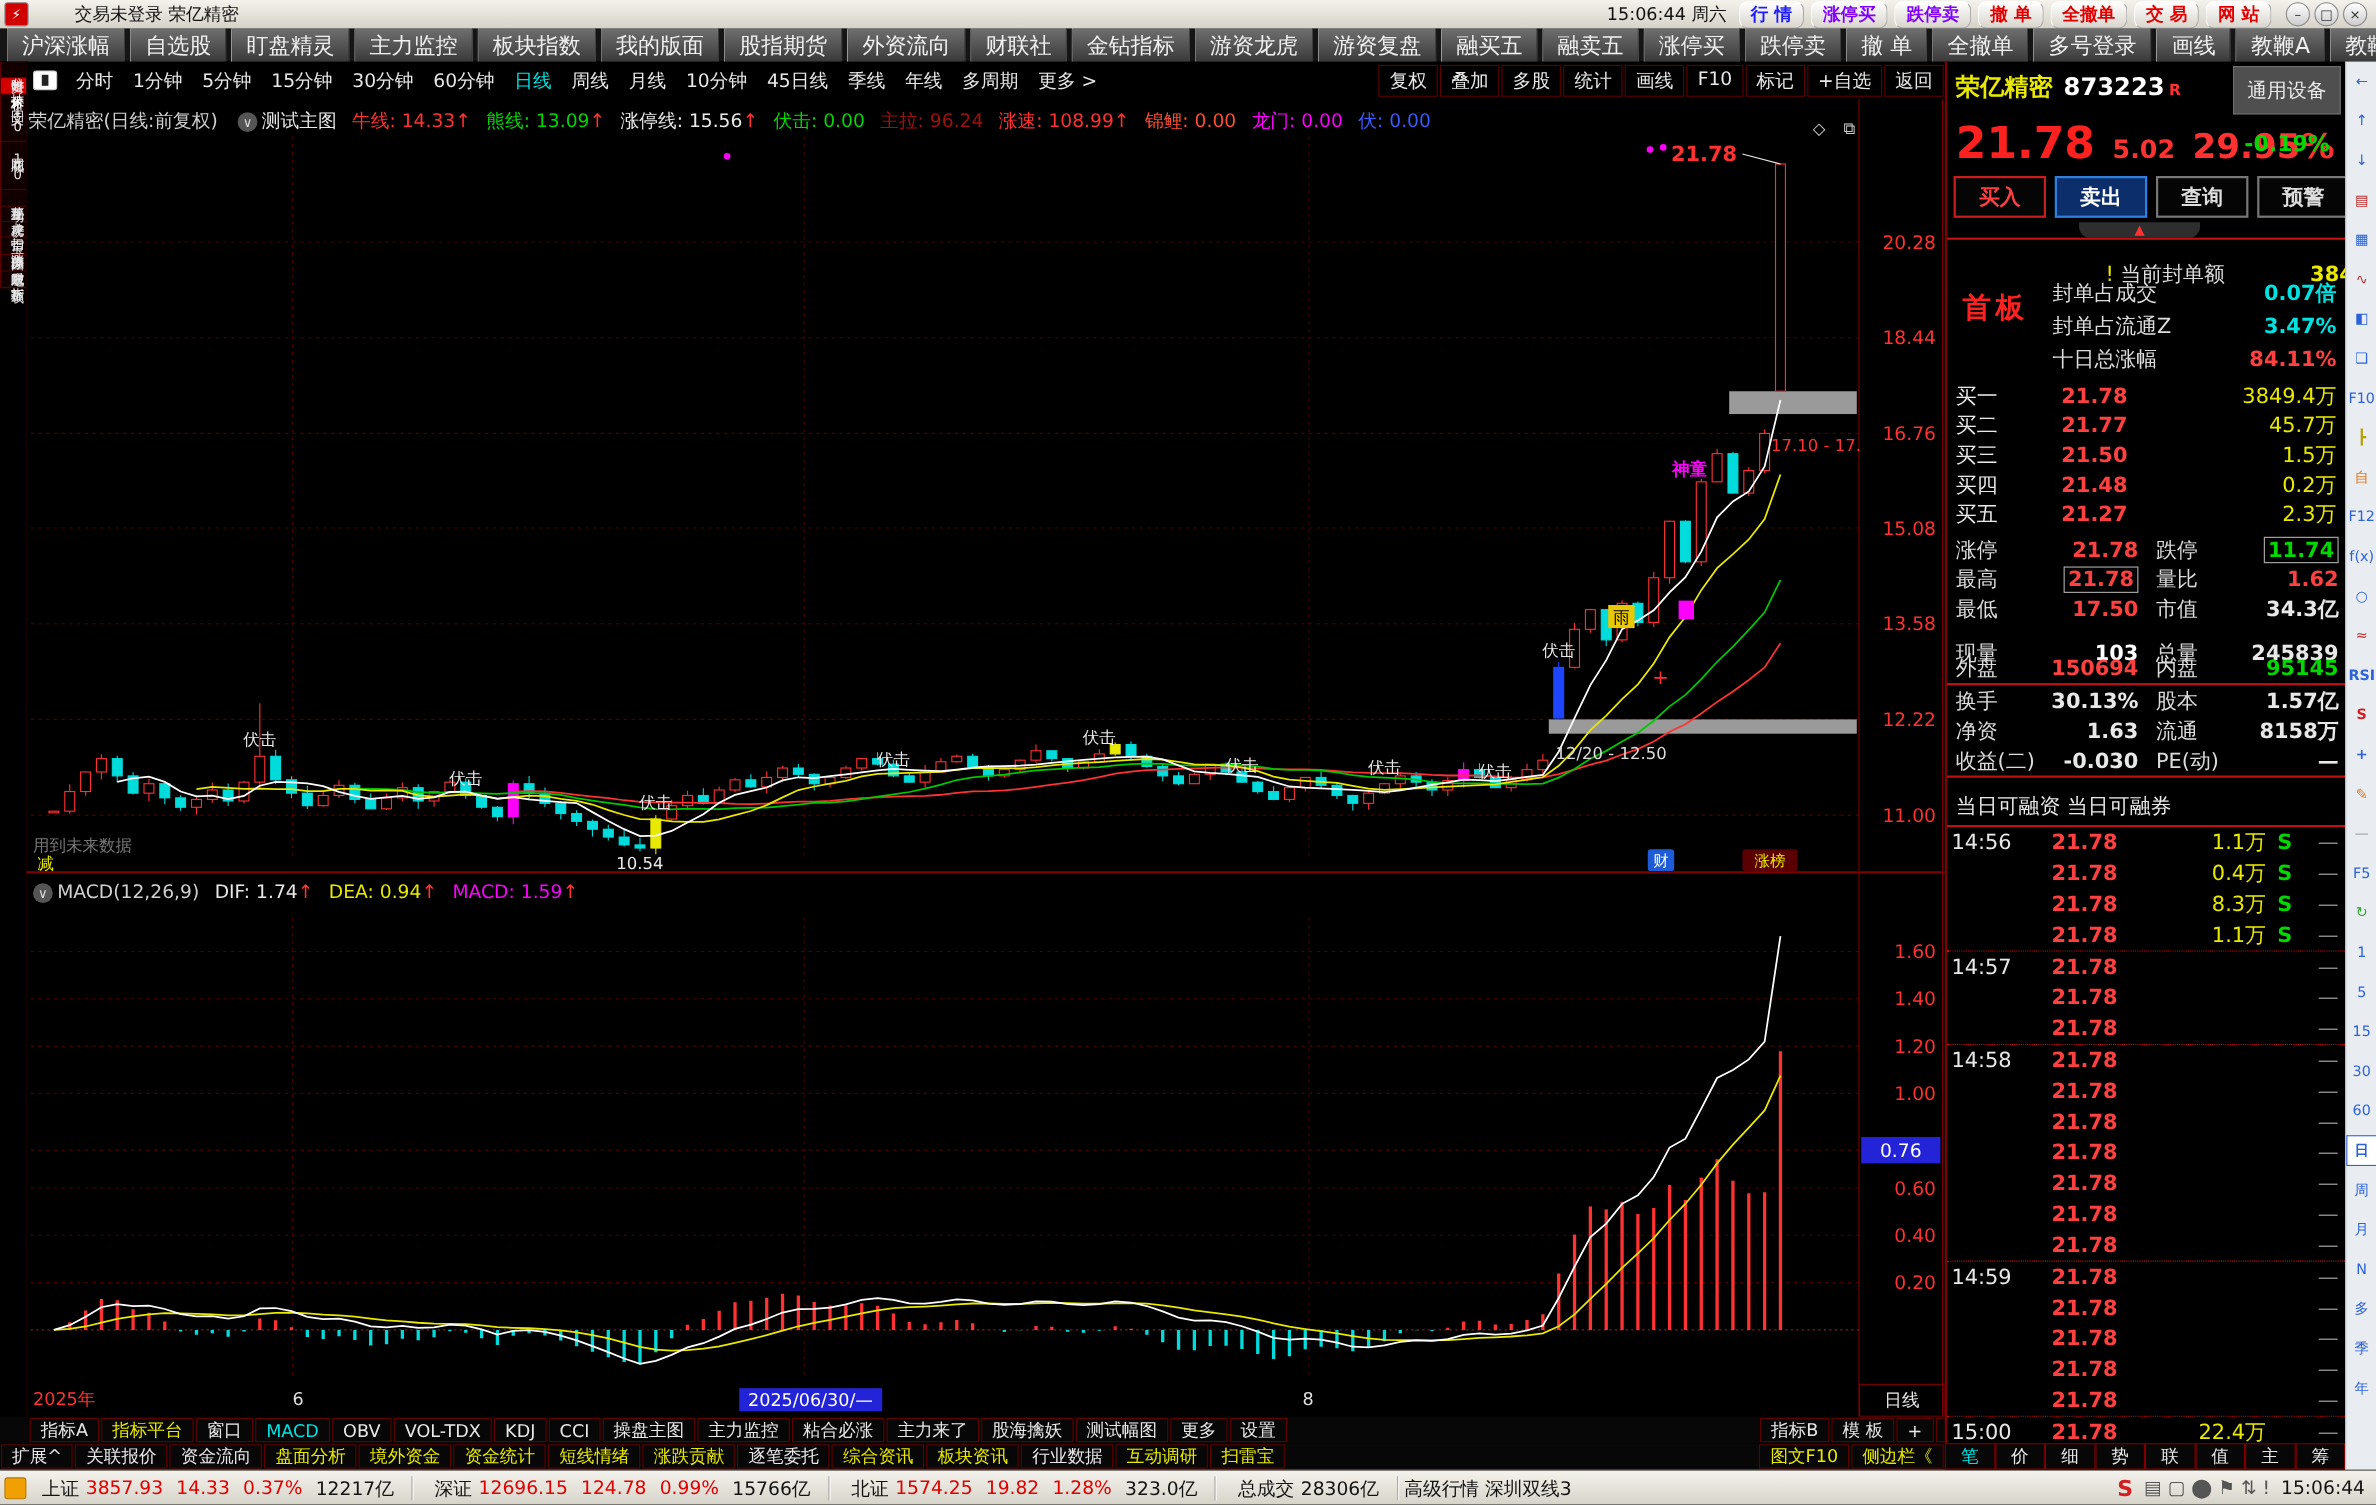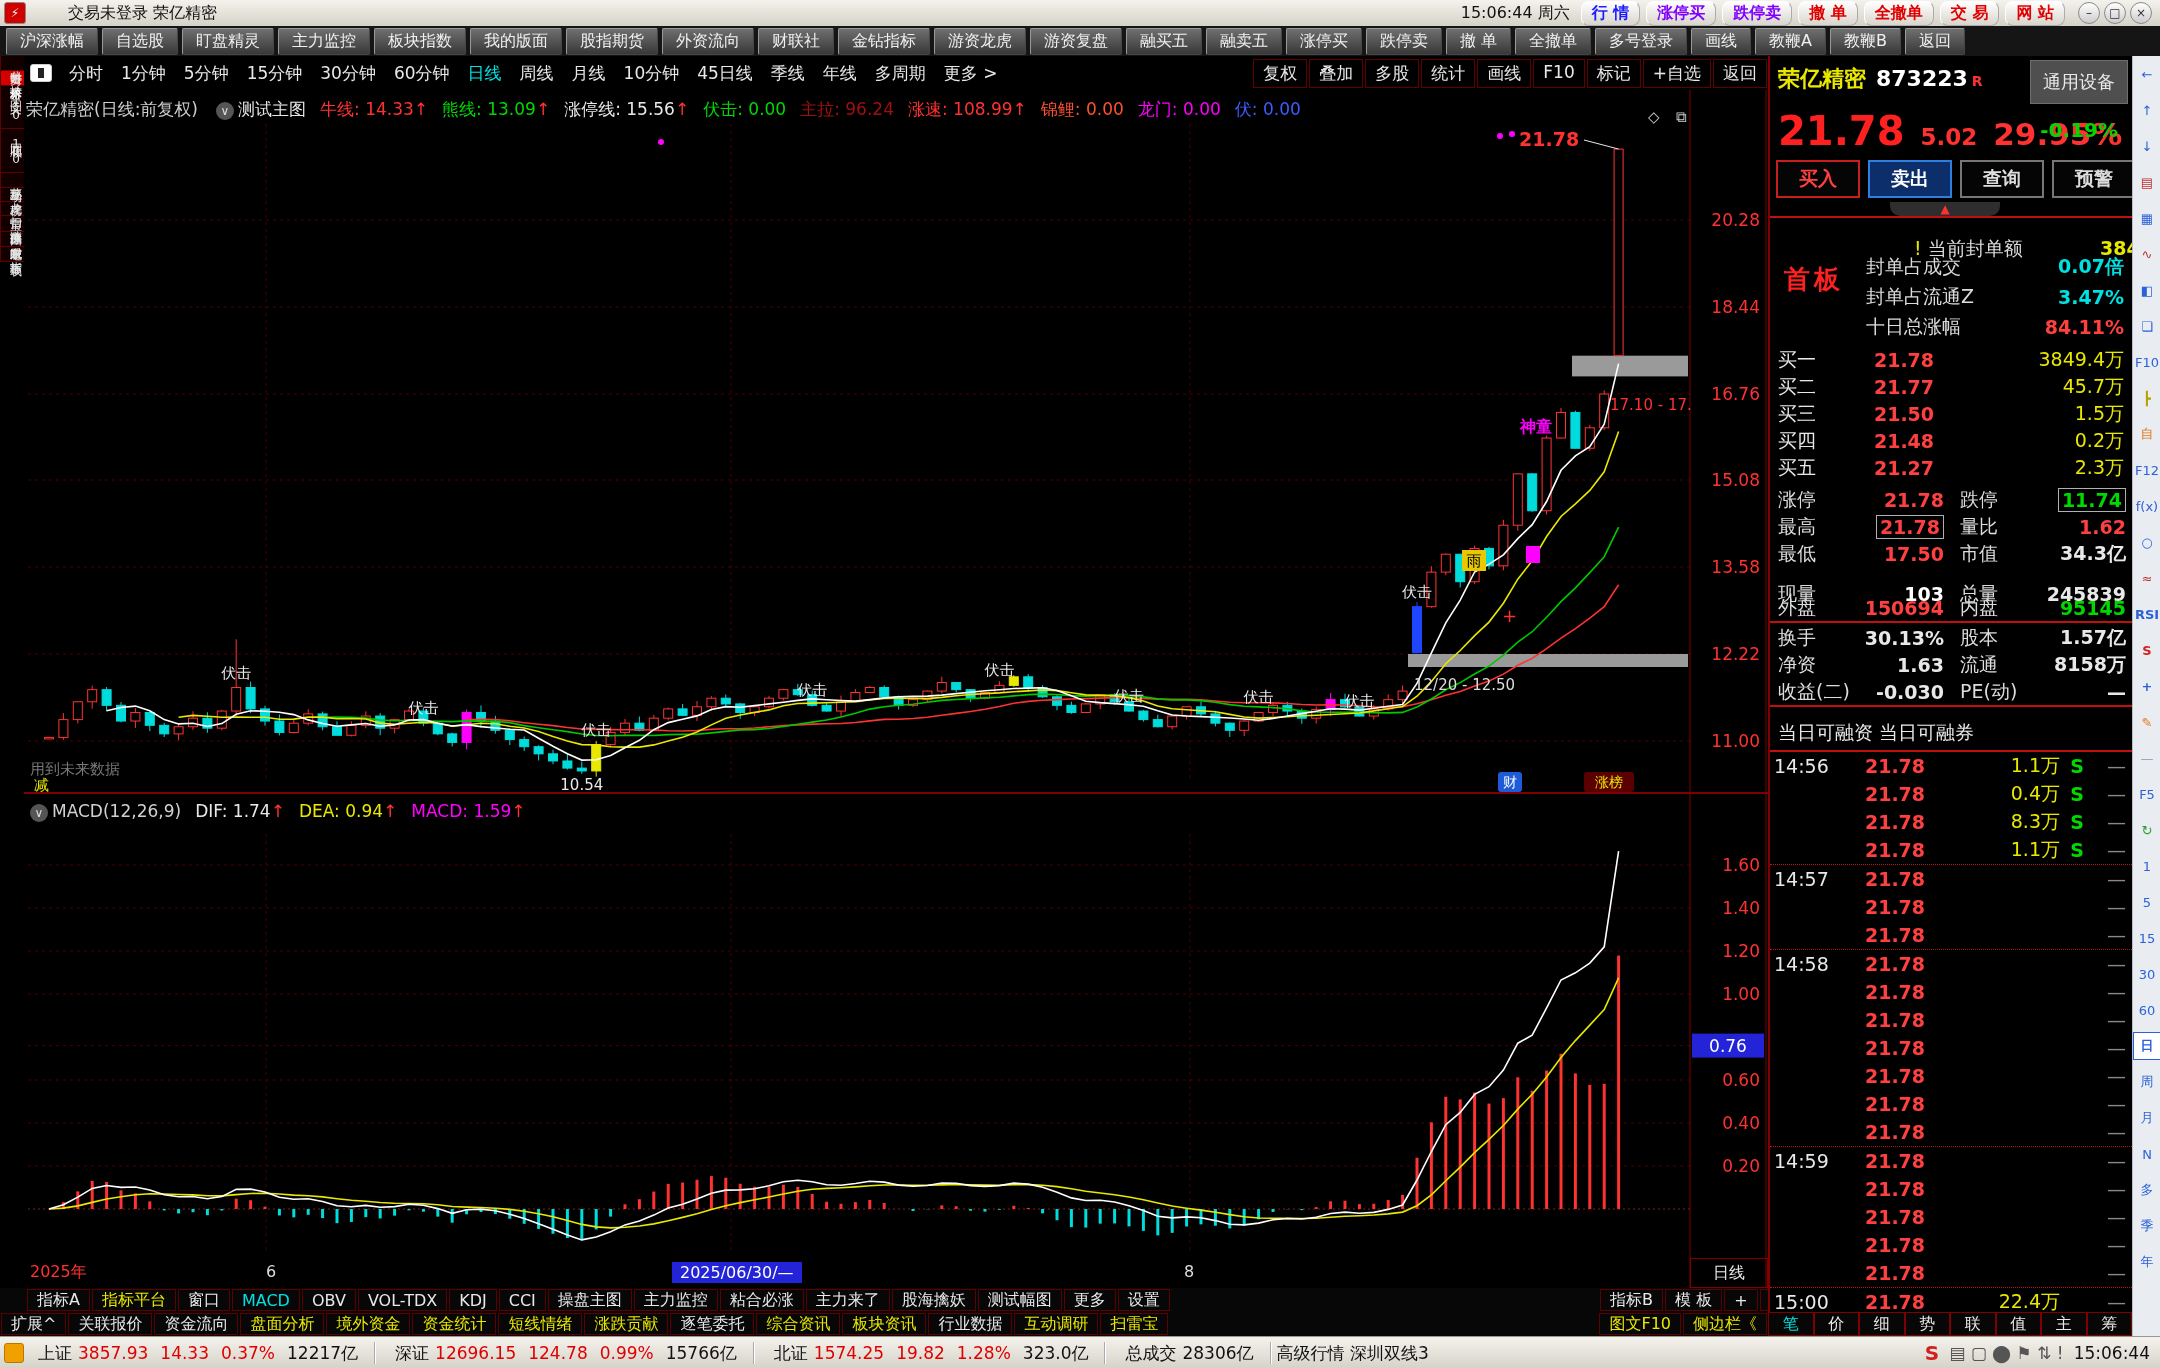--- a/index.html
+++ b/index.html
@@ -13,21 +13,21 @@
   .menu-item.red{color:#e00000;font-weight:bold;padding:0 16px;}
   #menu-title{color:#111;margin-left:40px;}
   #menu-clock{margin-left:auto;color:#111;}
   .mbtn{border:1px outset #fff;background:linear-gradient(#ffffff,#d8d5cc);border-radius:8px;
         padding:1px 10px;margin:0 3px;font-weight:bold;font-size:16px;}
   .winctl{width:20px;height:20px;border:1px solid #8a8a8a;border-radius:50%;background:linear-gradient(#fff,#ccc);
           display:flex;align-items:center;justify-content:center;font-size:12px;color:#333;margin:0 2px;}
   
   #toolbar2{left:0;top:26px;width:2160px;height:30px;background:#151515;display:flex;align-items:center;padding-left:4px;}
   .t2btn{background:linear-gradient(#6f6f6f,#383838);border:1px outset #9a9a9a;border-radius:2px;color:#f0f0f0;
-         font-size:16px;padding:2px 13px;margin:1px 2px;white-space:nowrap;}
+         font-size:20px;padding:2px 13px;margin:1px 2px;white-space:nowrap;}
   
   #sidebar{left:0;top:56px;width:24px;height:1232px;background:#000;border-right:1px solid #5c0000;}
   .side-item{width:23px;writing-mode:vertical-rl;text-orientation:upright;color:#e8e8e8;font-size:12px;
              padding:5px 0;border:1px solid #5c0000;border-top:none;text-align:center;background:#120000;letter-spacing:1px;}
   .side-item.active{background:#d40000;color:#fff;}
   
   #periodbar{left:24px;top:56px;width:1744px;height:34px;background:#000;display:flex;align-items:center;
              border-bottom:1px solid #5c0000;color:#e8e8e8;font-size:17px;}
   .p-item{padding:0 9px;white-space:nowrap;}
   .p-item.active{color:#00e1e1;}

